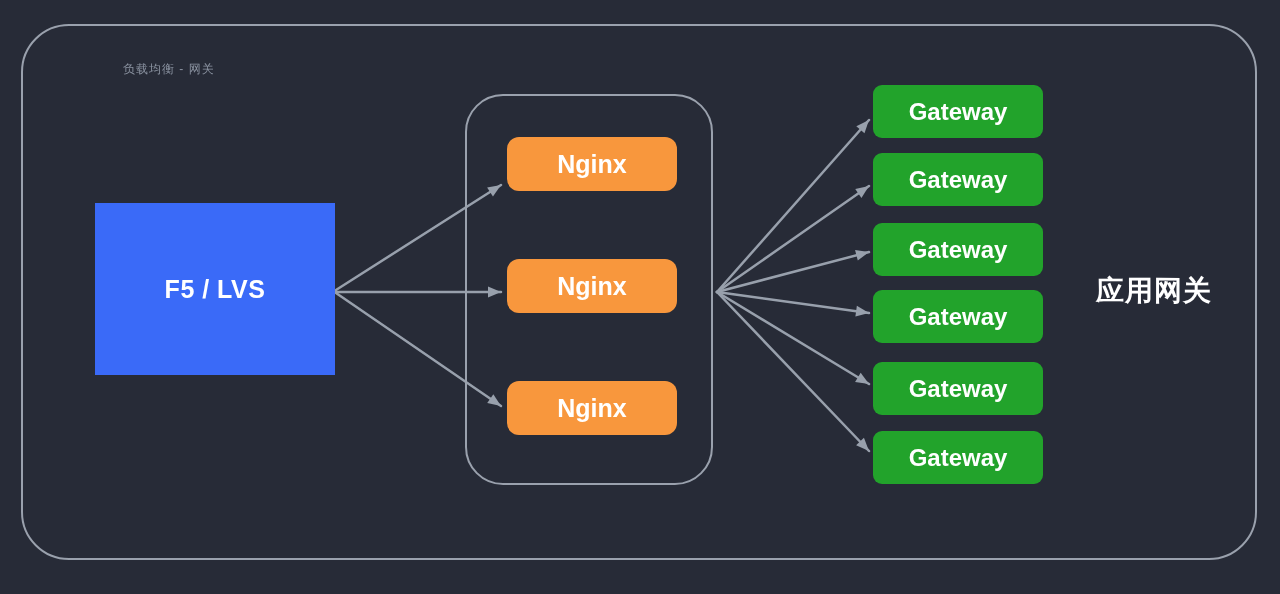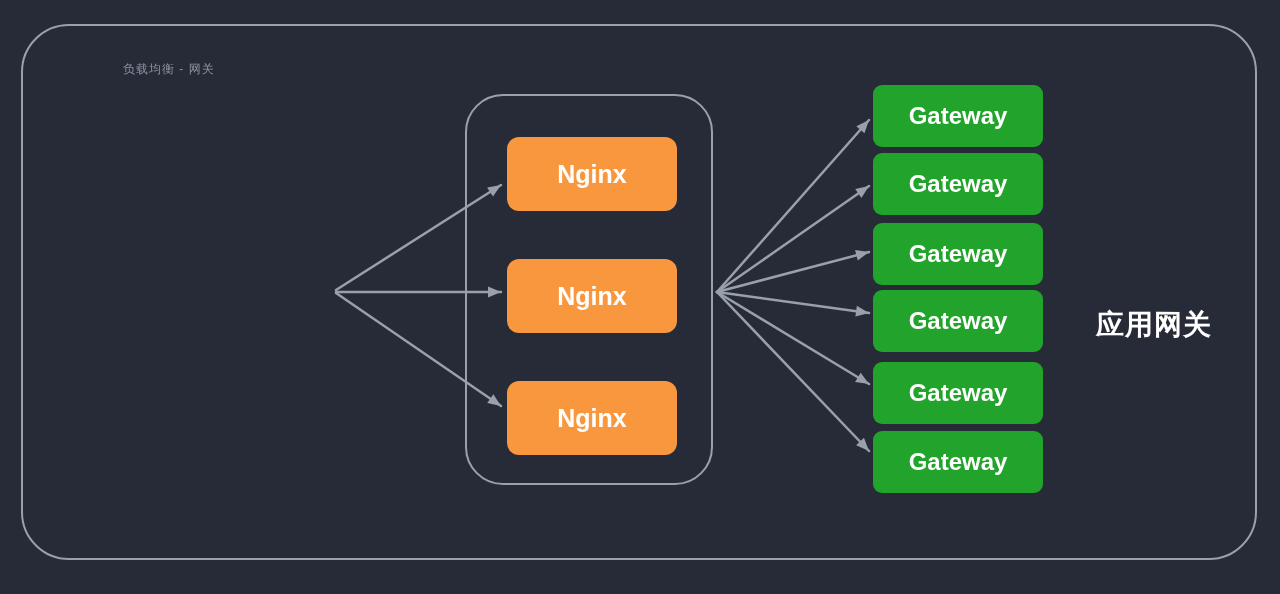--- a/index.html
+++ b/index.html
@@ -63,49 +63,48 @@
   }
   .nginx-frame {
     position: absolute;
     left: 465px; top: 94px;
     width: 248px; height: 391px;
     border: 2.5px solid var(--frame);
     border-radius: 38px;
   }
   .nginx-box {
     left: 40px;
-    width: 170px; height: 74px;
+    width: 170px; height: 54px;
     background: var(--nginx-orange);
     border-radius: 12px;
     font-size: 25px;
   }
   .nginx-box.n1 { top: 41px; }
   .nginx-box.n2 { top: 163px; }
   .nginx-box.n3 { top: 285px; }
   .gateway-box {
     left: 873px;
-    width: 170px; height: 62px;
+    width: 170px; height: 53px;
     background: var(--gateway-green);
     border-radius: 9px;
     font-size: 24px;
   }
   .gateway-box.g1 { top: 85px; }
   .gateway-box.g2 { top: 153px; }
   .gateway-box.g3 { top: 223px; }
   .gateway-box.g4 { top: 290px; }
   .gateway-box.g5 { top: 362px; }
   .gateway-box.g6 { top: 431px; }
   .side-label {
     position: absolute;
     left: 1096px; top: 272px;
     font-size: 28px;
     font-weight: bold;
     color: var(--node-text);
     letter-spacing: 1px;
-    margin-top: 34px;
   }
 </style>
 </head>
 <body>
 
 <div class="canvas">
 
   <div class="outer-frame"></div>
 
   <svg class="arrows-layer" viewBox="0 0 1280 594" xmlns="http://www.w3.org/2000/svg">
@@ -122,20 +121,21 @@
     <line x1="717" y1="292" x2="869" y2="120" marker-end="url(#ah)"></line>
     <line x1="717" y1="292" x2="869" y2="186" marker-end="url(#ah)"></line>
     <line x1="717" y1="292" x2="869" y2="252" marker-end="url(#ah)"></line>
     <line x1="717" y1="292" x2="869" y2="313" marker-end="url(#ah)"></line>
     <line x1="717" y1="292" x2="869" y2="384" marker-end="url(#ah)"></line>
     <line x1="717" y1="292" x2="869" y2="451" marker-end="url(#ah)"></line>
   </svg>
 
   <div class="diagram-title">负载均衡 - 网关</div>
 
+  <div class="node lb-box">F5 / LVS</div>
 
   <div class="nginx-frame">
     <div class="node nginx-box n1">Nginx</div>
     <div class="node nginx-box n2">Nginx</div>
     <div class="node nginx-box n3">Nginx</div>
   </div>
 
   <div class="node gateway-box g1">Gateway</div>
   <div class="node gateway-box g2">Gateway</div>
   <div class="node gateway-box g3">Gateway</div>

